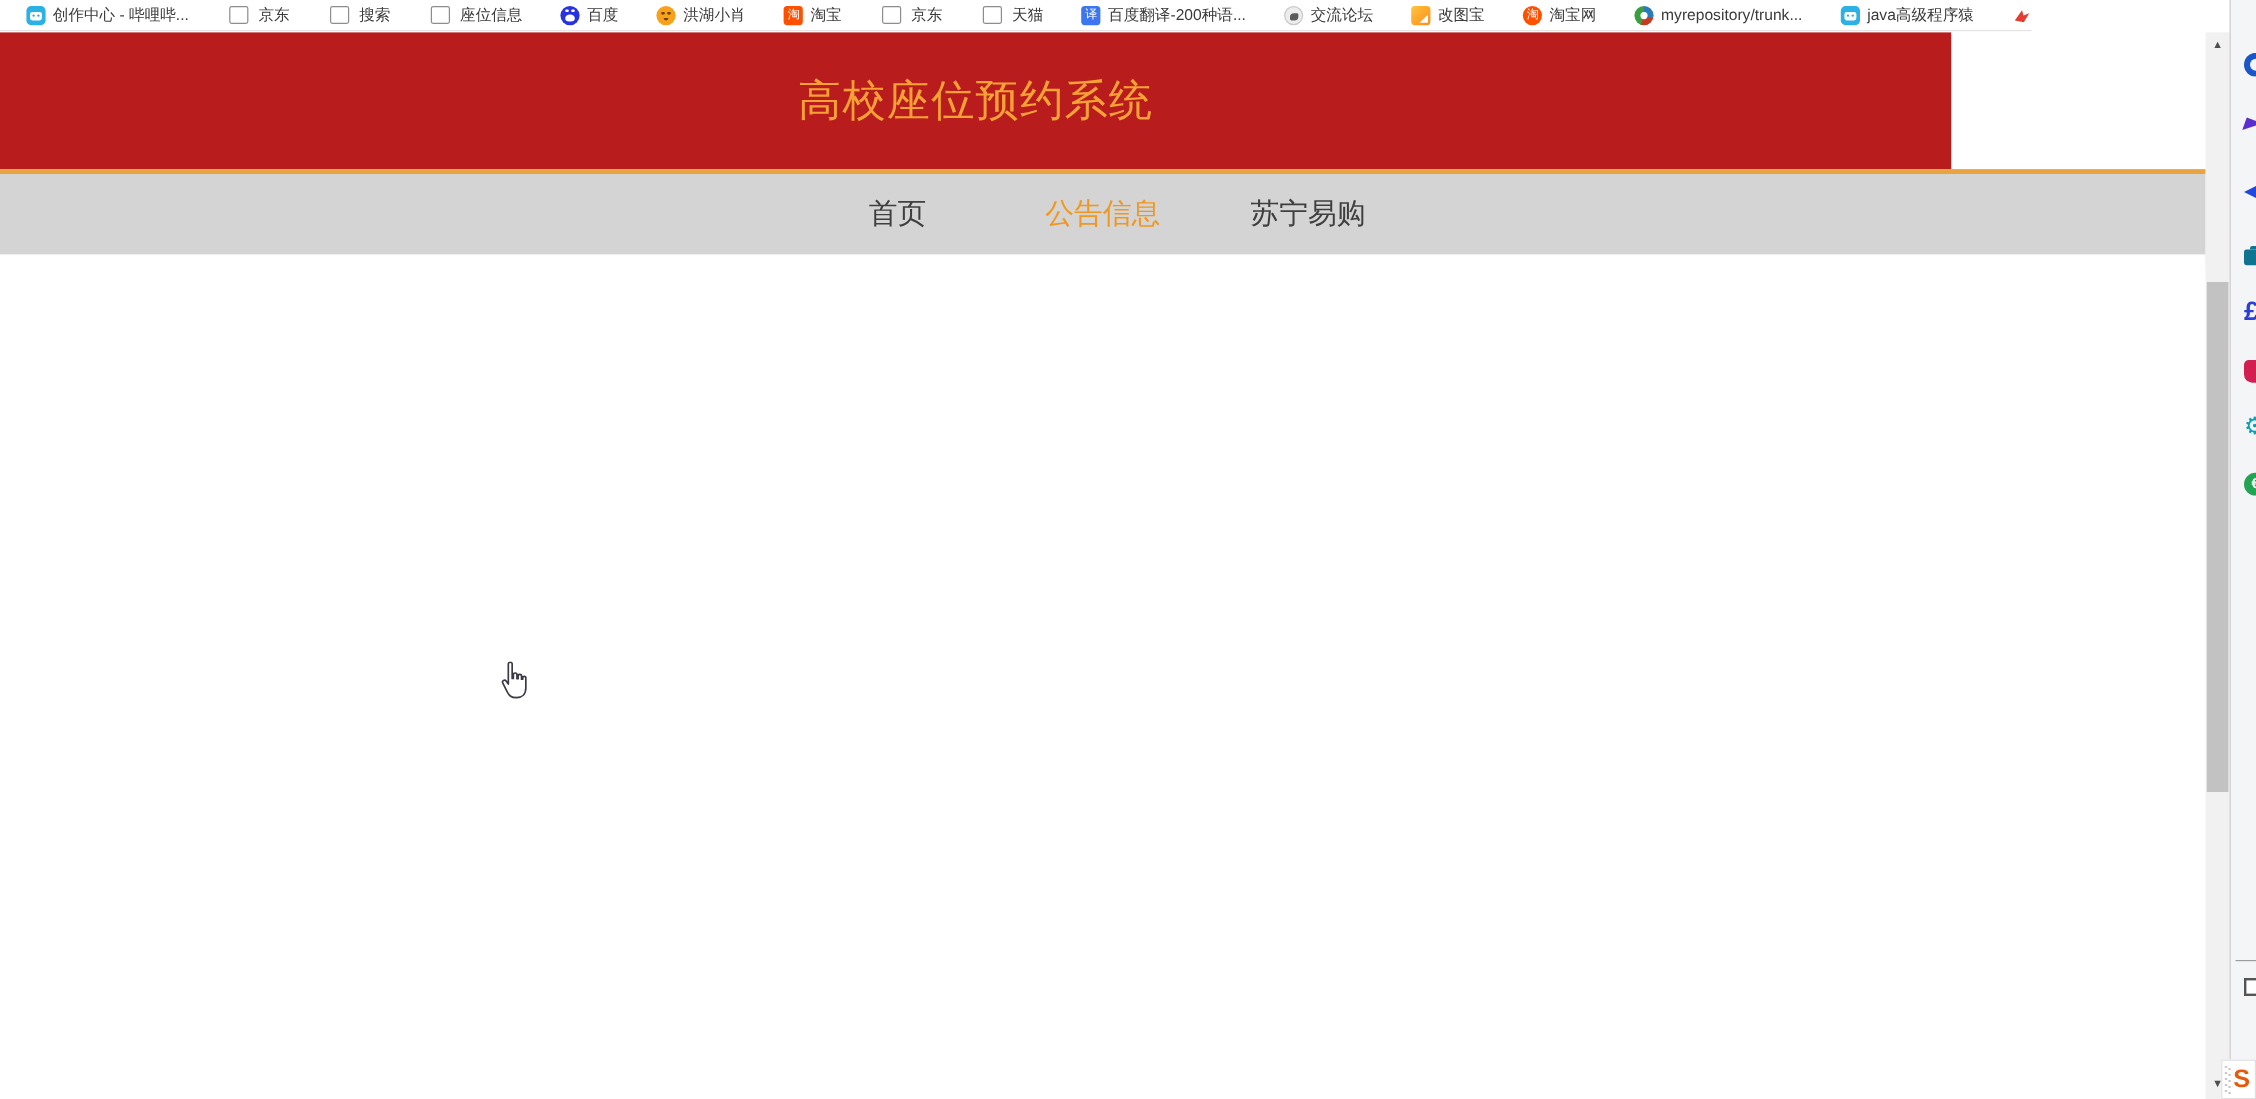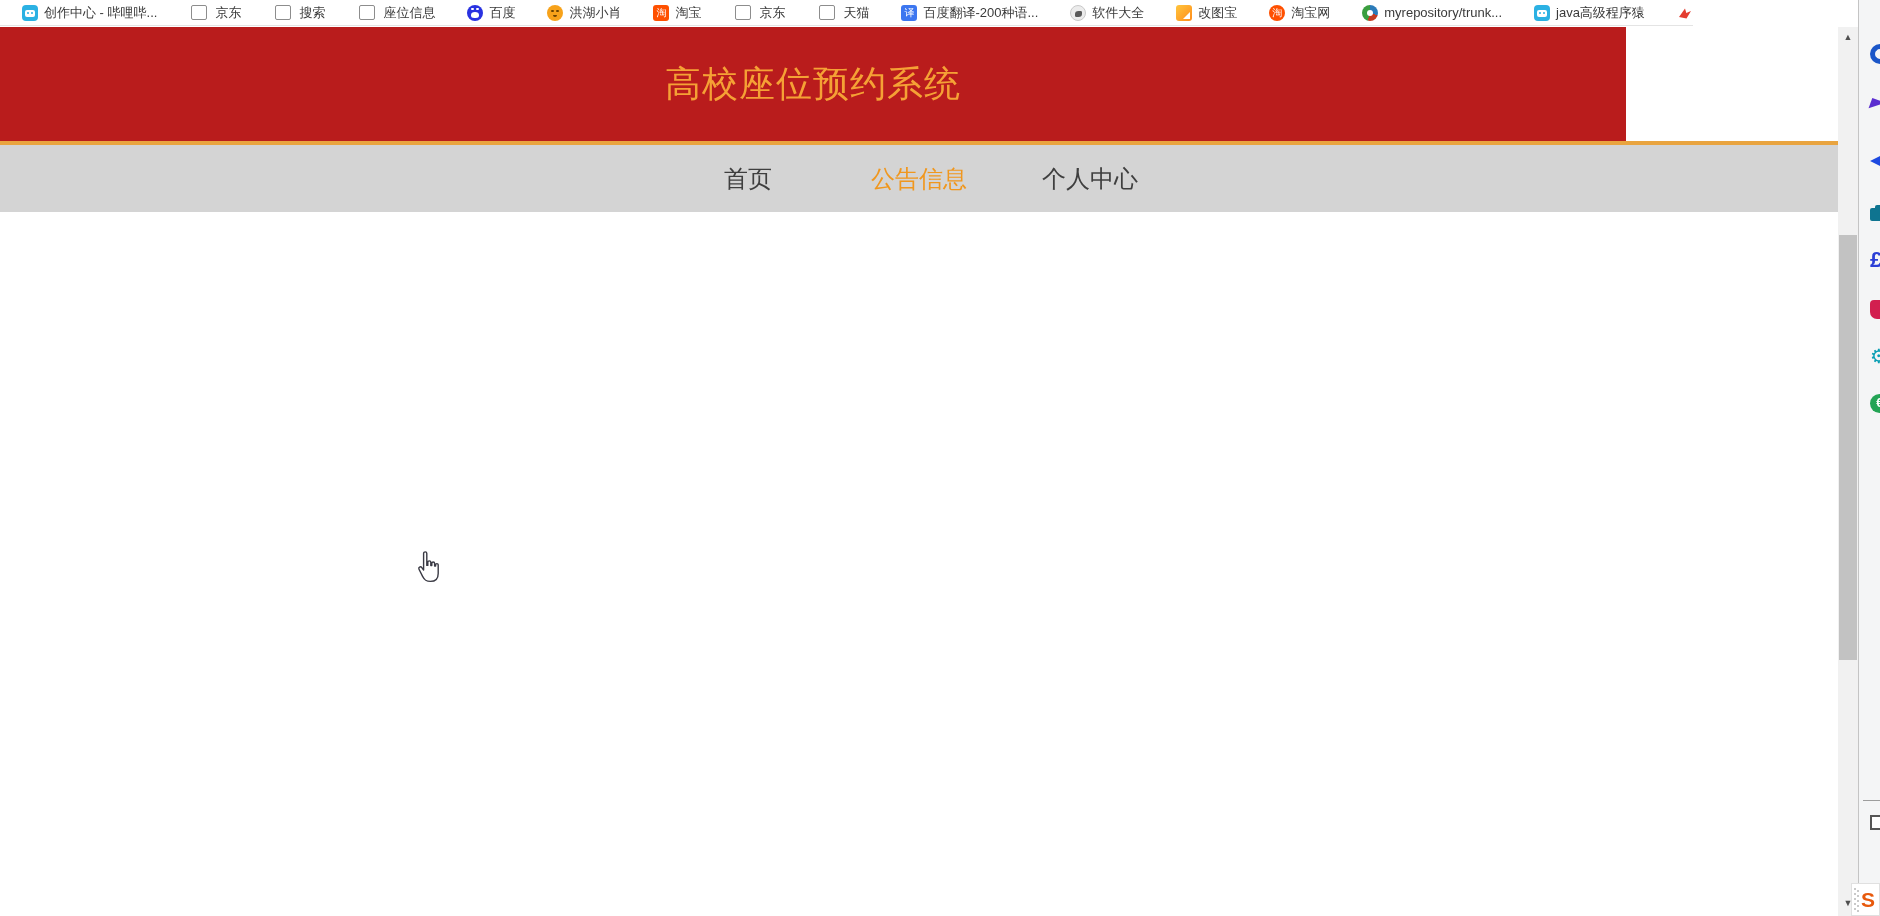--- a/index.html
+++ b/index.html
@@ -111,21 +111,21 @@
   <div class="bm">
     <span class="ic ic-page"></span>
     <span class="bm-label">天猫</span>
   </div>
   <div class="bm">
     <span class="ic ic-trans">译</span>
     <span class="bm-label">百度翻译-200种语...</span>
   </div>
   <div class="bm">
     <span class="ic ic-panda"></span>
-    <span class="bm-label">软件大全</span>
+    <span class="bm-label">交流论坛</span>
   </div>
   <div class="bm">
     <span class="ic ic-gaitubao"></span>
     <span class="bm-label">改图宝</span>
   </div>
   <div class="bm">
     <span class="ic ic-tao-round">淘</span>
     <span class="bm-label">淘宝网</span>
   </div>
   <div class="bm">
@@ -147,21 +147,21 @@
 </div>
 
 <div class="page-header">
   <h1 class="page-title" style="font-weight:400;margin:0;">高校座位预约系统</h1>
 </div>
 
 <div class="navbar">
   <ul class="nav-list">
     <li class="nav-item">首页</li>
     <li class="nav-item active">公告信息</li>
-    <li class="nav-item">个人中心</li>
+    <li class="nav-item">苏宁易购</li>
   </ul>
 </div>
 
 <div class="content-area"></div>
 
 <div class="cursor">
   <svg width="28" height="32" viewBox="0 0 14 16">
     <path d="M4.8 1.2 c0-1 1.6-1 1.6 0 l0 6 0.5 0 0-1.6 c0-0.9 1.5-0.9 1.5 0 l0 1.7 0.5 0 0-1.1 c0-0.9 1.4-0.9 1.4 0 l0 1.3 0.5 0 0-0.6 c0-0.8 1.3-0.8 1.3 0 l0 4.3 c0 2.6-1.6 4-3.9 4 -2.2 0-3-0.7-3.9-2.5 l-1.8-3.6 c-0.5-0.9 0.8-1.6 1.4-0.8 l0.9 1.2 z" fill="#ffffff" stroke="#3a3a44" stroke-width="0.7" stroke-linejoin="round"></path>
   </svg>
 </div>

